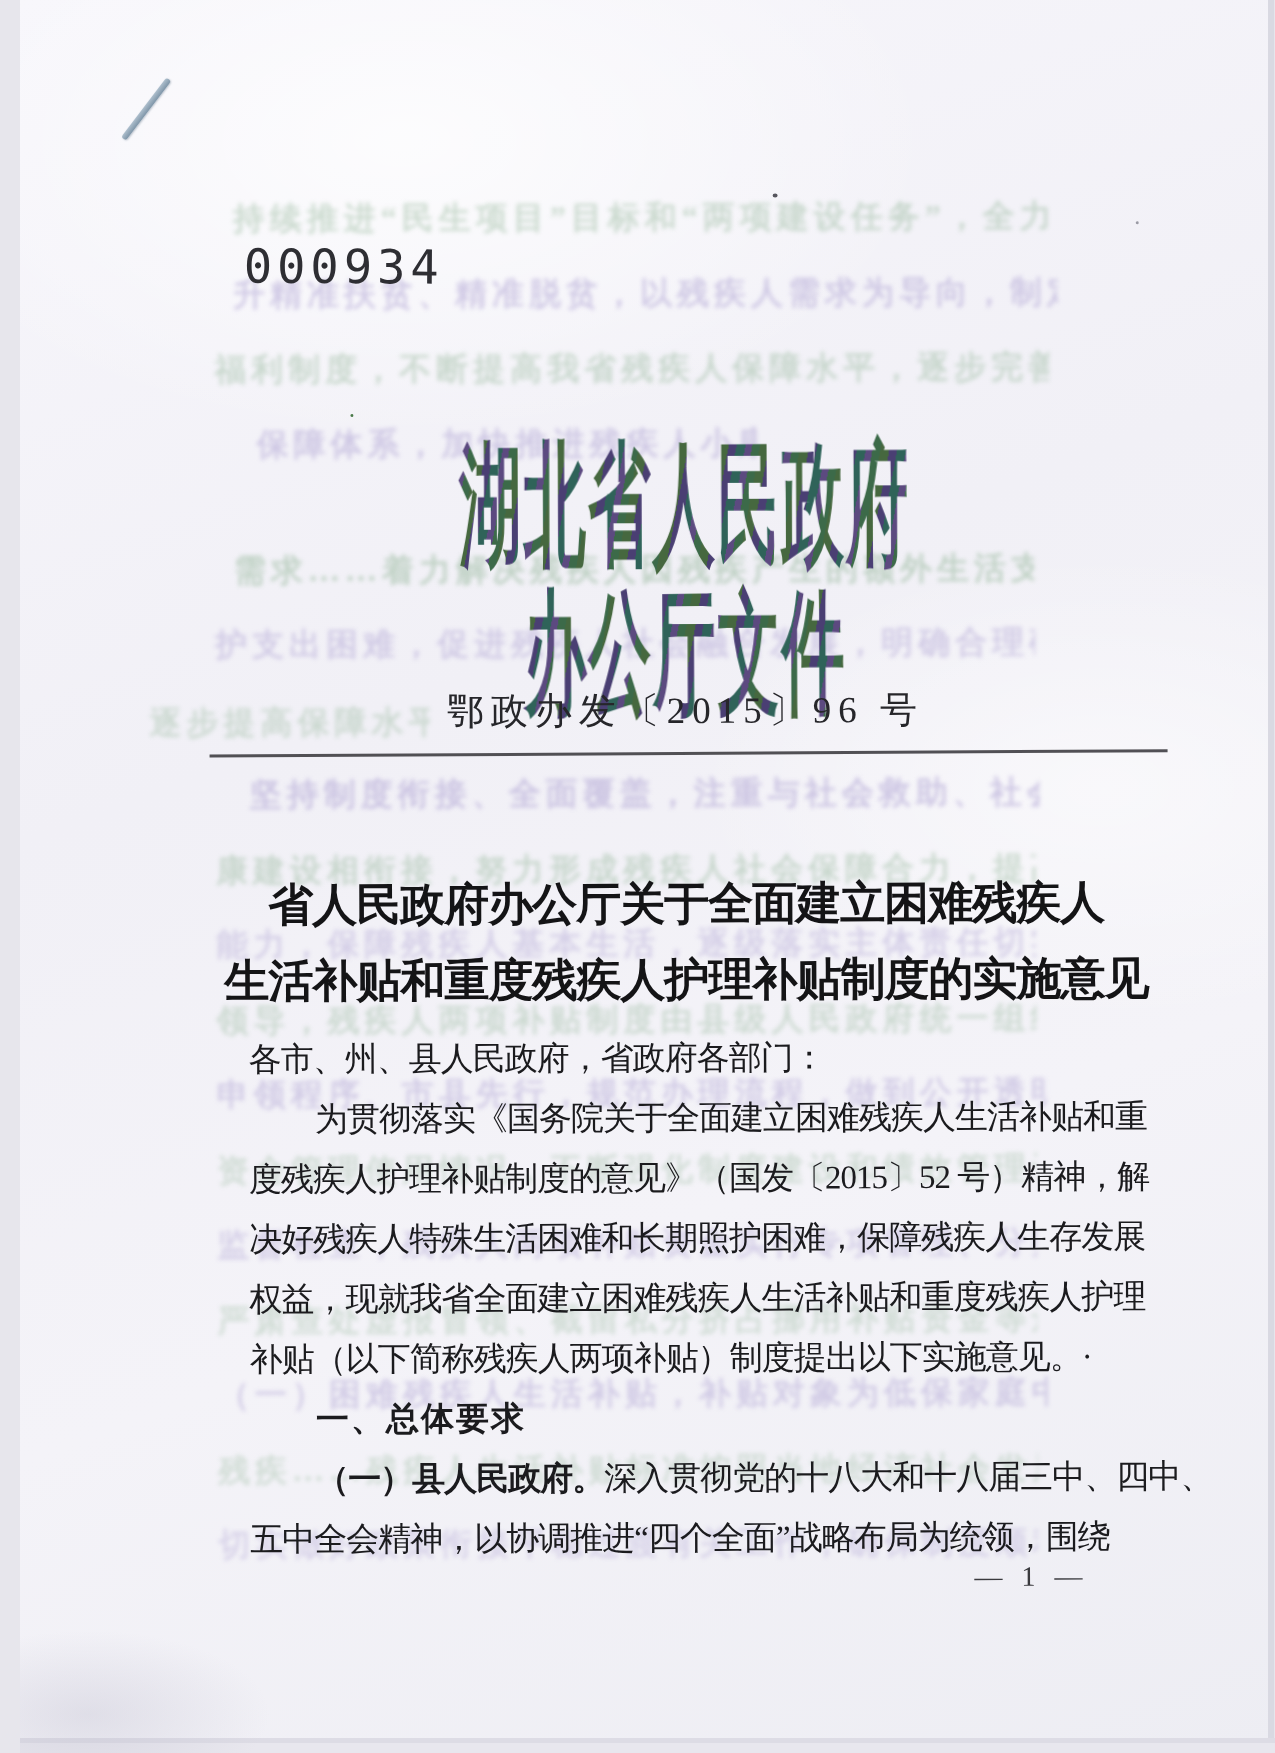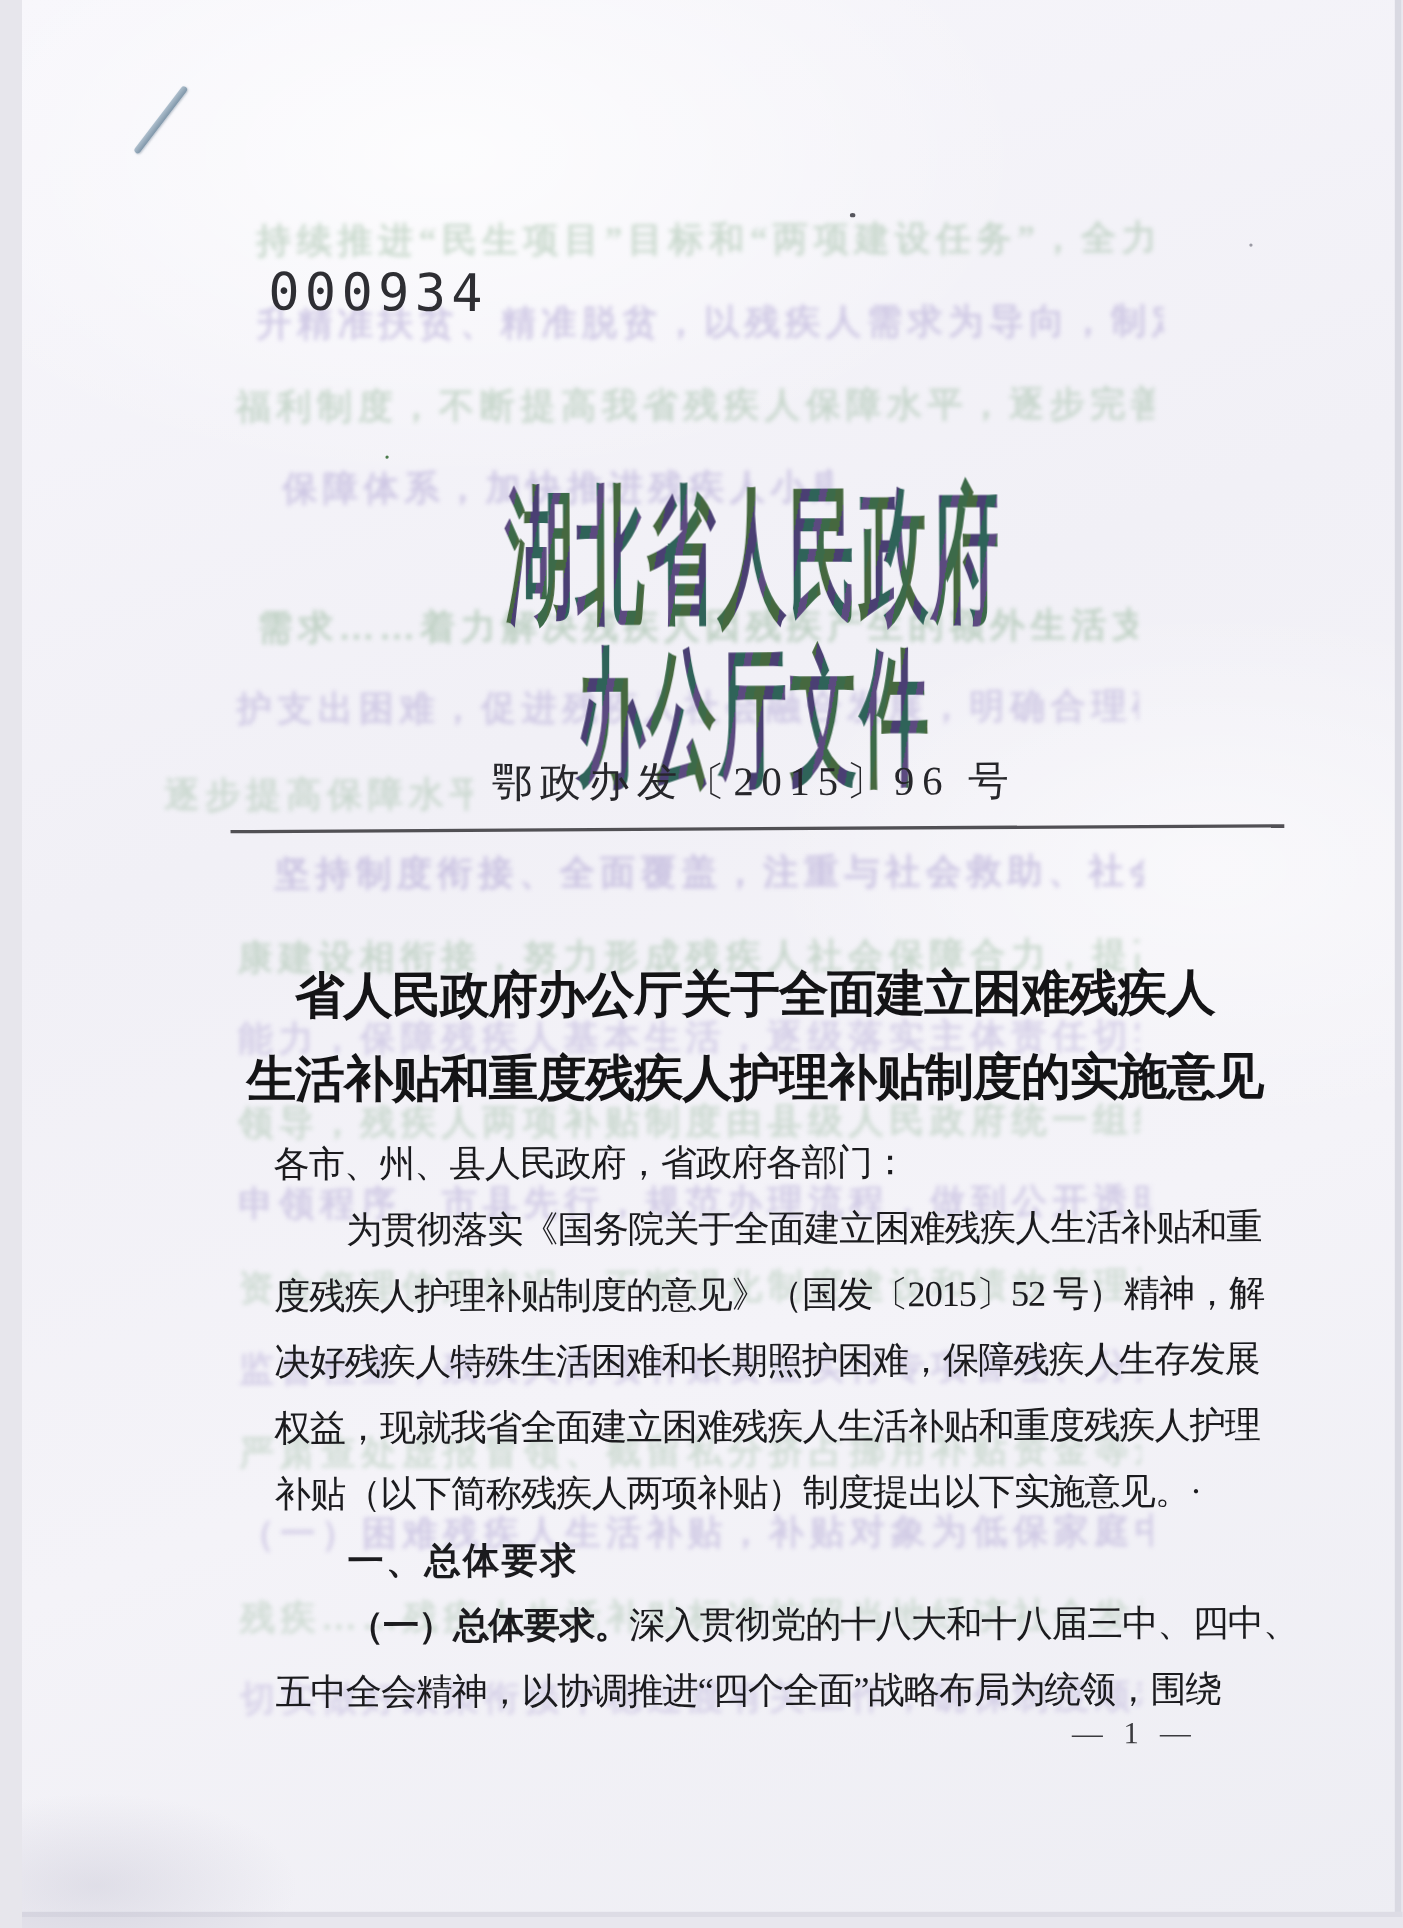--- a/index.html
+++ b/index.html
@@ -99,20 +99,20 @@
     </div>
 
     <div class="bodytext">
       <div class="ln">各市、州、县人民政府，省政府各部门：</div>
       <div class="ln indent">为贯彻落实《国务院关于全面建立困难残疾人生活补贴和重</div>
       <div class="ln">度残疾人护理补贴制度的意见》（国发〔2015〕52 号）精神，解</div>
       <div class="ln">决好残疾人特殊生活困难和长期照护困难，保障残疾人生存发展</div>
       <div class="ln">权益，现就我省全面建立困难残疾人生活补贴和重度残疾人护理</div>
       <div class="ln">补贴（以下简称残疾人两项补贴）制度提出以下实施意见。·</div>
       <div class="ln indent h-bold">一、总体要求</div>
-      <div class="ln indent"><span class="lead-bold">（一）总体要求。</span><span>深入贯彻党的十八大和十八届三中、四中、</span></div>
+      <div class="ln indent"><span class="lead-bold">（一）县人民政府。</span><span>深入贯彻党的十八大和十八届三中、四中、</span></div>
       <div class="ln">五中全会精神，以协调推进“四个全面”战略布局为统领，围绕</div>
     </div>
 
     <div class="pagenum">— 1 —</div>
 
   </div>
 </div>
 
 </body></html>

